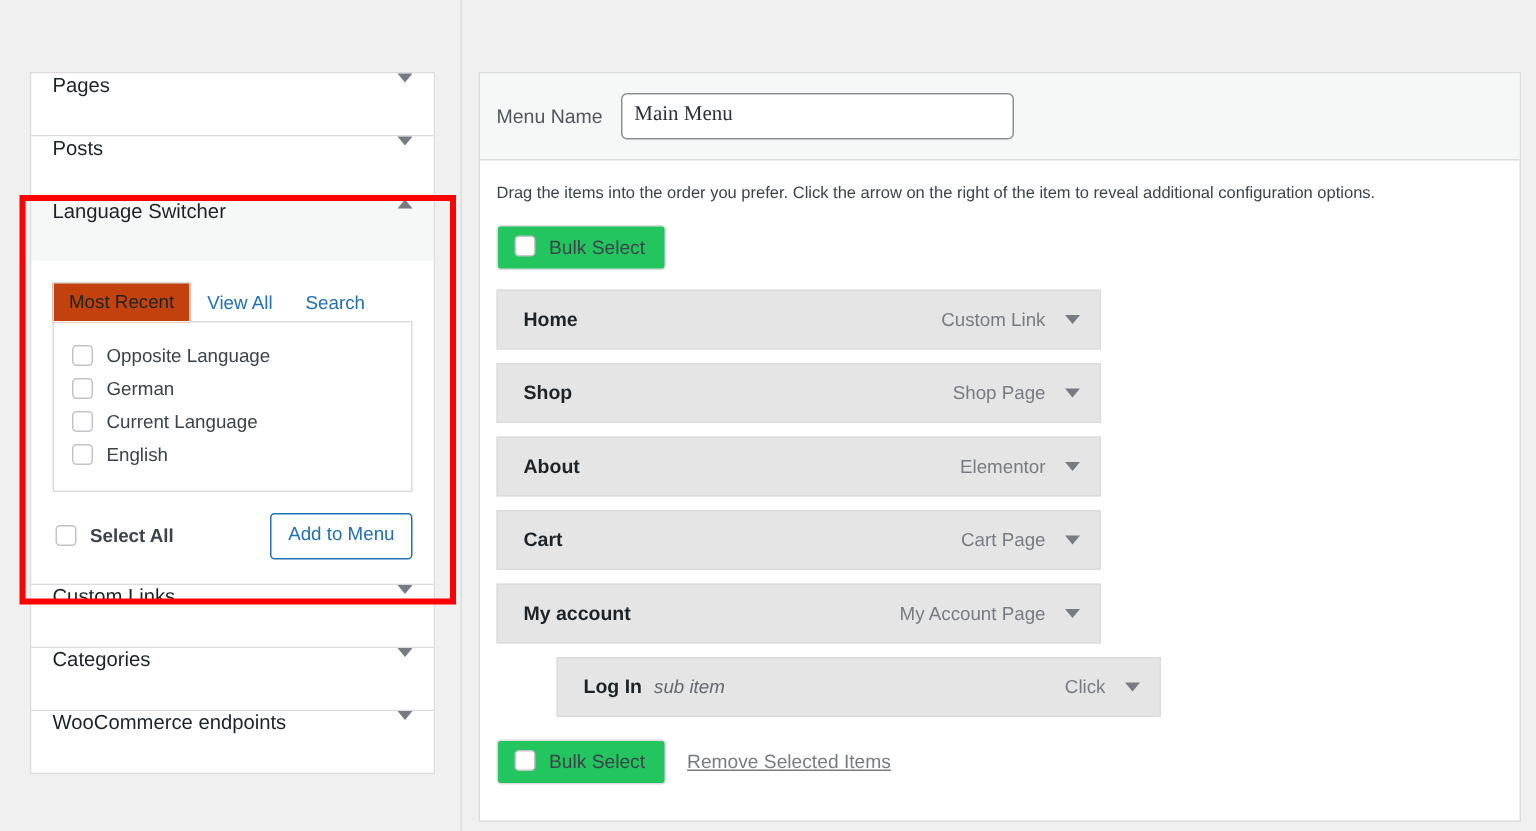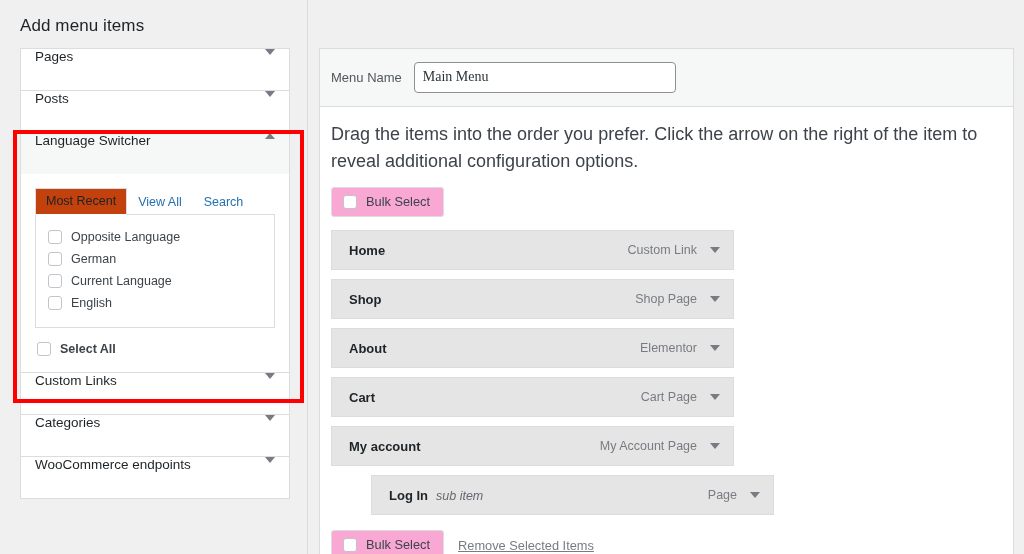--- a/index.html
+++ b/index.html
@@ -198,32 +198,32 @@
     color: #2c3338;
     width: 262px;
     padding: 6px 8px 7px 8px;
     border: 1px solid #8c8f94;
     border-radius: 4px;
     background: #fff;
     outline: none;
   }
   #structure-body { padding: 14px 16px 18px 11px; }
   #hint-text {
-    font-size: 18px;
+    font-size: 11px;
     color: #3c434a;
     line-height: 1.5;
     margin: 0 0 12px 0;
   }
   .bulk-box {
     display: inline-flex;
-    align-items: flex-end;
+    align-items: flex-start;
     gap: 9px;
     border: 1px solid #dcdcde;
     border-radius: 3px;
-    background: #f9a8d4;
+    background: #22c55e;
     padding: 6px 13px 7px 11px;
     cursor: pointer;
   }
   .bulk-label {
     font-size: 12.8px;
     color: #3c434a;
   }
   #menu-items { margin-top: 13px; }
   .menu-item {
     display: flex;
@@ -278,21 +278,20 @@
     cursor: pointer;
   }
 </style>
 </head>
 <body>
 
 <div id="app">
 
   <div id="left-col">
 
-    <h2 id="left-title">Add menu items</h2>
 
     <div id="accordion">
 
       <div class="acc-section">
         <div class="acc-head">
           <span class="acc-label">Pages</span>
           <span class="caret"></span>
         </div>
       </div>
 
@@ -334,20 +333,21 @@
               <span class="chk"></span>
               <span class="chk-label">English</span>
             </div>
           </div>
 
           <div class="panel-footer">
             <div class="select-all">
               <span class="chk"></span>
               <span class="chk-label">Select All</span>
             </div>
+            <button class="btn-secondary">Add to Menu</button>
           </div>
 
         </div>
       </div>
 
       <div class="acc-section">
         <div class="acc-head">
           <span class="acc-label">Custom Links</span>
           <span class="caret"></span>
         </div>
@@ -442,21 +442,21 @@
               <span class="caret"></span>
             </div>
           </div>
 
           <div class="menu-item sub">
             <div class="mi-left">
               <span class="mi-title">Log In</span>
               <span class="mi-subnote">sub item</span>
             </div>
             <div class="mi-right">
-              <span class="mi-type">Page</span>
+              <span class="mi-type">Click</span>
               <span class="caret"></span>
             </div>
           </div>
 
         </div>
 
         <div id="bottom-bar">
           <div class="bulk-box">
             <span class="chk"></span>
             <span class="bulk-label">Bulk Select</span>

